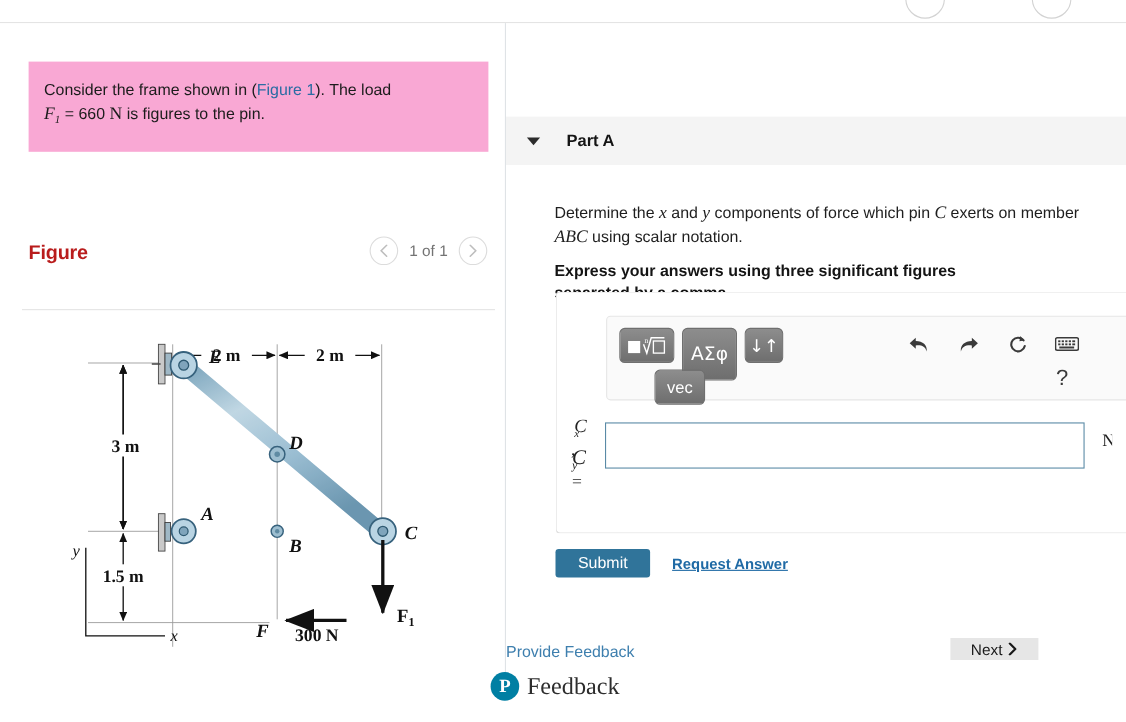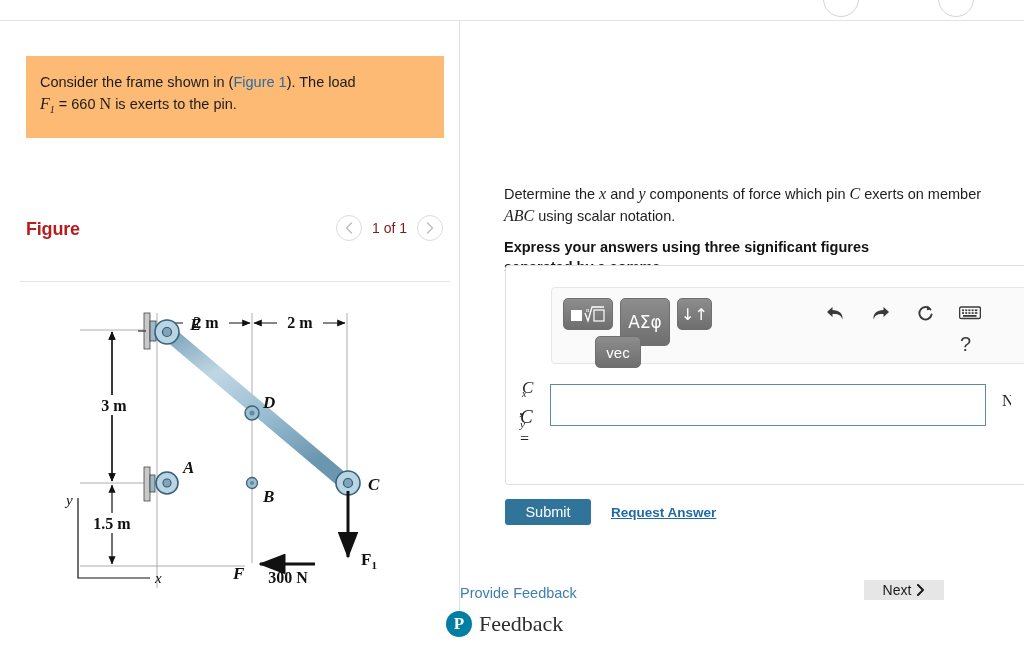--- a/index.html
+++ b/index.html
@@ -22,40 +22,40 @@
     position:absolute;left:0;top:20px;width:1024px;height:1px;background:#e4e4e4;
   }
 
   
   .vdiv{position:absolute;left:459px;top:21px;width:1px;height:600px;background:#dfe3e6;}
 
   
   .left{position:absolute;left:0;top:21px;width:459px;height:635px;}
   .prompt{
     position:absolute;left:26px;top:35px;width:418px;
-    background:#fdba74;padding:16px 14px 18px 14px;box-sizing:border-box;
+    background:#f9a8d4;padding:16px 14px 18px 14px;box-sizing:border-box;
     font-size:14.5px;line-height:21px;color:#1c1c1c;
   }
   .prompt .lnk{color:#2b6ca3;}
   .mvar{font-family:"Liberation Serif", serif;font-style:italic;font-size:16px;}
   .mvar sub{font-size:10px;font-style:italic;}
   .mrm{font-family:"Liberation Serif", serif;font-style:normal;font-size:16px;}
 
   .fig-head{position:absolute;left:26px;top:198px;width:418px;height:44px;}
   .fig-title{
     position:absolute;left:0;top:0;font-size:18px;font-weight:bold;color:#b91c1c;
     letter-spacing:-0.2px;
   }
   .fig-nav{position:absolute;right:1px;top:-4px;display:flex;align-items:center;gap:10px;}
   .navbtn{
     width:26px;height:26px;border-radius:50%;border:1px solid #dcdcdc;background:#fff;
     display:flex;align-items:center;justify-content:center;color:#b6b6b6;font-size:13px;
     box-sizing:border-box;
   }
-  .fig-count{font-size:14px;color:#7f1d1d;}
+  .fig-count{font-size:14px;color:#737373;}
   .fig-rule{position:absolute;left:20px;top:260px;width:430px;height:1px;background:#e4e4e4;}
 
   .figwrap{position:absolute;left:20px;top:262px;width:430px;height:320px;}
 
   
   .right{position:absolute;left:460px;top:21px;width:564px;height:635px;}
   .part-head{
     position:absolute;left:0;top:85px;width:564px;height:44px;background:#f4f4f4;
     display:flex;align-items:center;
   }
@@ -162,21 +162,21 @@
 
   <div class="vdiv"></div>
 
   <div class="left">
 
     <div class="prompt">
       <span>Consider the frame shown in (</span><span class="lnk">Figure 1</span><span>). The load</span><br>
       <span class="mvar"><span>F</span><sub>1</sub></span>
       <span>= 660</span>
       <span class="mrm">N</span>
-      <span>is exerts to the pin.</span>
+      <span>is figures to the pin.</span>
     </div>
 
     <div class="fig-head">
       <div class="fig-title">Figure</div>
       <div class="fig-nav">
         <div class="navbtn">
           <svg width="8" height="12" viewBox="0 0 8 12">
             <path d="M6.5 1 L1.5 6 L6.5 11" stroke="#bdbdbd" stroke-width="1.4" fill="none" stroke-linecap="round"></path>
           </svg>
         </div>
@@ -308,20 +308,24 @@
         <text x="268" y="300" font-family="Liberation Serif, serif" font-size="16" font-weight="bold" text-anchor="middle" fill="#111">300 N</text>
 
         <line x1="328" y1="208" x2="328" y2="274" stroke="#111" stroke-width="3" marker-end="url(#ah)"></line>
         <text x="341" y="282" font-family="Liberation Serif, serif" font-size="17" font-weight="bold" fill="#111">F<tspan font-size="11" dy="4">1</tspan></text>
       </svg>
     </div>
   </div>
 
   <div class="right">
 
+    <div class="part-head">
+      <div class="caret"></div>
+      <div class="part-title">Part A</div>
+    </div>
 
     <div class="qtext">
       <span>Determine the </span><span class="mvar">x</span><span> and </span><span class="mvar">y</span><span> components of force which pin </span><span class="mvar">C</span><span> exerts on member </span><span class="mvar">ABC</span><span> using scalar notation.</span>
     </div>
 
     <div class="qbold">Express your answers using three significant figures separated by a comma.</div>
 
     <div class="ansbox">
 
       <div class="mathbar">

